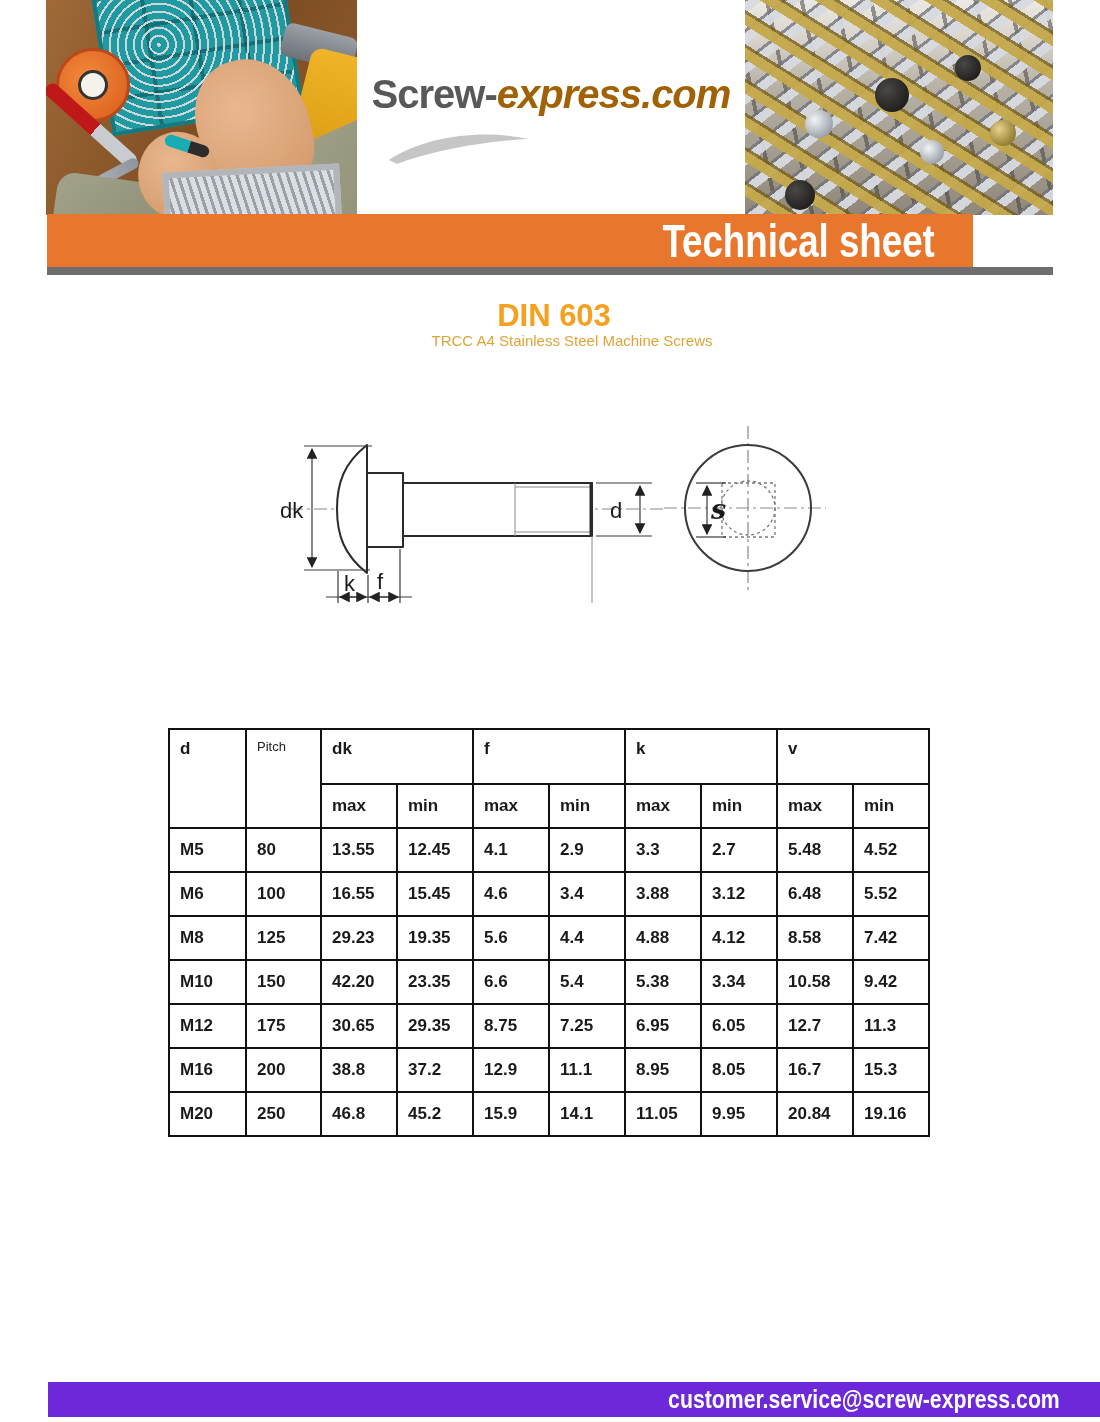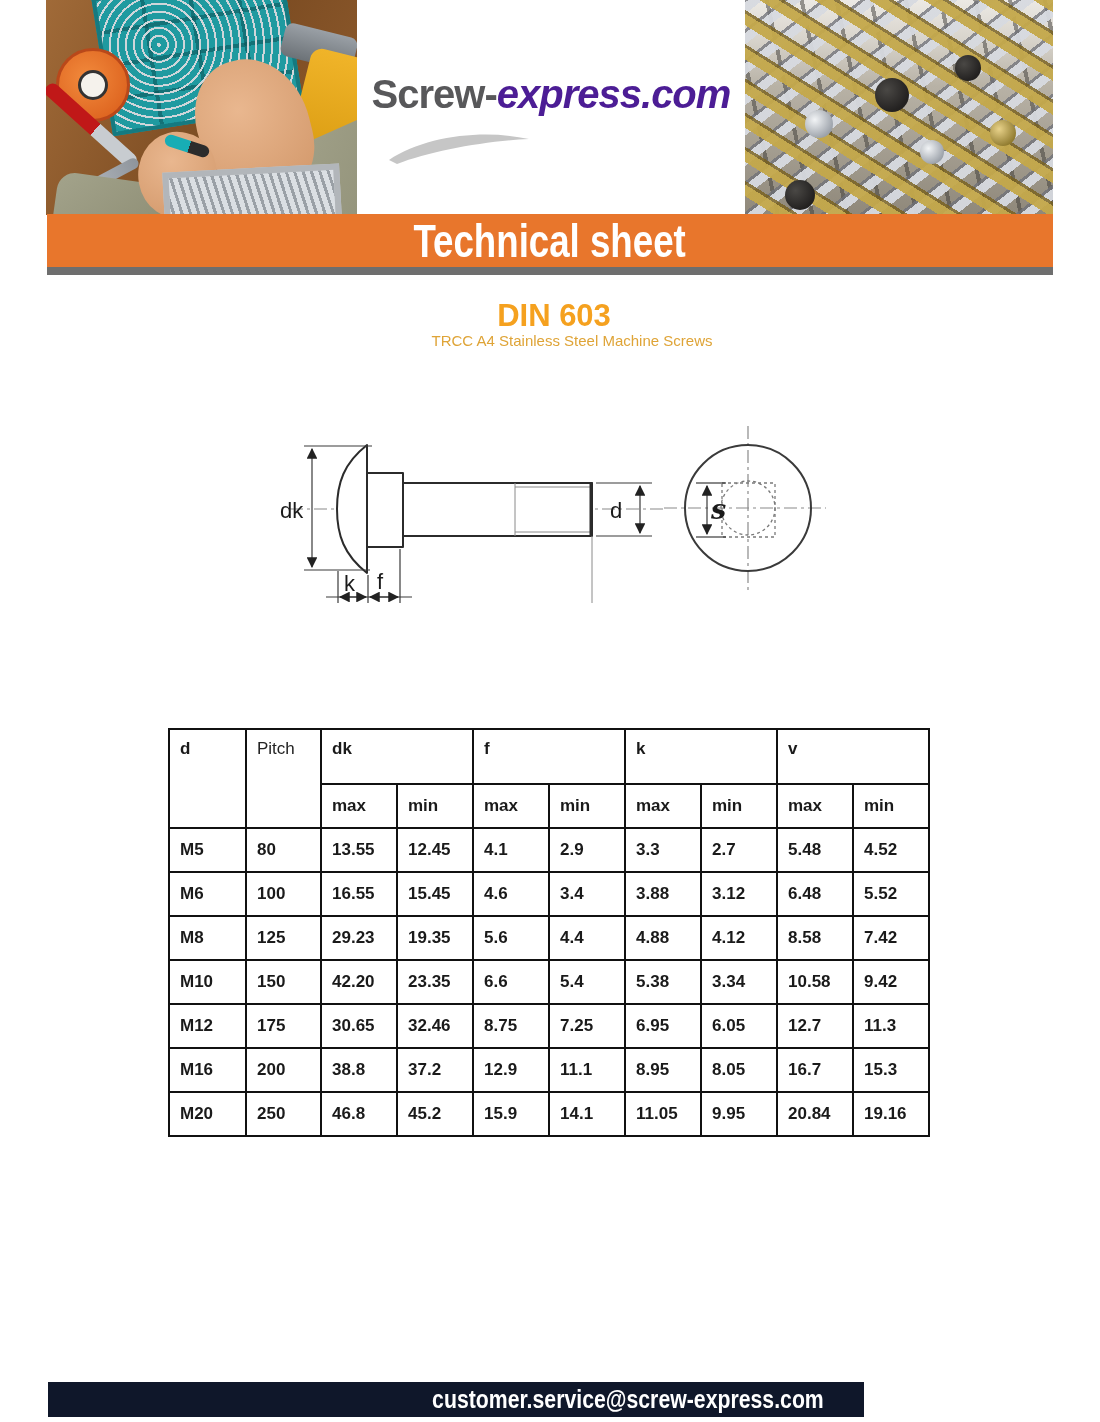--- a/index.html
+++ b/index.html
@@ -46,25 +46,25 @@
     background-image:repeating-linear-gradient(75deg,#9aa0a6 0 3px,#dbdfe3 3px 8px);transform:rotate(-3deg);}
   .drill{position:absolute;left:252px;top:52px;width:62px;height:118px;border-radius:12px;
     background:linear-gradient(180deg,#f0b429,#d89a10);transform:rotate(14deg);}
   .drill-top{position:absolute;left:236px;top:30px;width:74px;height:34px;border-radius:8px;
     background:linear-gradient(180deg,#9aa0a6,#6c7277);transform:rotate(14deg);}
 
   .logo-area{position:absolute;left:357px;top:0;width:388px;height:215px;background:#ffffff;}
   .logo-line{position:absolute;left:0;top:72px;width:100%;text-align:center;
     font-size:40px;font-weight:bold;letter-spacing:-1px;white-space:nowrap;}
   .logo-gray{color:#58585a;}
-  .logo-orange{color:#4c1d95;font-style:italic;}
+  .logo-orange{color:#a16207;font-style:italic;}
   .swoosh{position:absolute;left:28px;top:126px;}
 
-  .banner{position:absolute;left:47px;top:214px;width:1006px;height:53px;background:#e8762c;
-    display:flex;align-items:center;justify-content:center;}
+  .banner{position:absolute;left:47px;top:214px;width:926px;height:53px;background:#e8762c;
+    display:flex;align-items:center;justify-content:flex-end;}
   .banner-text{color:#ffffff;font-size:47px;font-weight:bold;transform:scaleX(0.78);transform-origin:center;
     letter-spacing:0px;white-space:nowrap;}
   .banner-shadow{position:absolute;left:47px;top:267px;width:1006px;height:8px;background:#6e6e6e;}
 
   
   .din-title{position:absolute;left:4px;top:298px;width:100%;text-align:center;
     font-size:31px;font-weight:bold;color:#f5a11f;}
   .din-subtitle{position:absolute;left:0;top:332px;width:100%;text-align:center;
     font-size:15px;color:#dfa437;padding-left:22px;}
 
@@ -81,24 +81,24 @@
 
   
   .spec-table{position:absolute;left:168px;top:728px;border-collapse:collapse;
     font-family:"Liberation Sans",sans-serif;}
   .spec-table td{border:2px solid #111111;padding:0 0 0 10px;font-size:17px;font-weight:bold;
     height:42px;vertical-align:middle;background:#ffffff;}
   .spec-table .c-d{width:65px;}
   .spec-table .c-p{width:63px;}
   .spec-table .c-v{width:64px;}
   .spec-table td.rspan{vertical-align:top;padding-top:9px;height:44px;}
-  .spec-table td.pitch-head{font-weight:normal;font-size:17px;color:#222;}
-
-  
-  .footer-bar{position:absolute;left:48px;top:1382px;width:816px;height:35px;background:#0f172a;
+  .spec-table td.pitch-head{font-weight:normal;font-size:13px;color:#222;}
+
+  
+  .footer-bar{position:absolute;left:48px;top:1382px;width:1052px;height:35px;background:#6d28d9;
     display:flex;align-items:center;justify-content:flex-end;padding-right:40px;box-sizing:border-box;}
   .footer-text{color:#ffffff;font-size:25px;font-weight:bold;transform:scaleX(0.85);
     transform-origin:right center;white-space:nowrap;}
 </style>
 </head>
 <body>
 
 <div class="page">
 
   <div class="photo photo-left">
@@ -261,21 +261,21 @@
       <td>5.4</td>
       <td>5.38</td>
       <td>3.34</td>
       <td>10.58</td>
       <td>9.42</td>
     </tr>
     <tr>
       <td>M12</td>
       <td>175</td>
       <td>30.65</td>
-      <td>32.46</td>
+      <td>29.35</td>
       <td>8.75</td>
       <td>7.25</td>
       <td>6.95</td>
       <td>6.05</td>
       <td>12.7</td>
       <td>11.3</td>
     </tr>
     <tr>
       <td>M16</td>
       <td>200</td>

